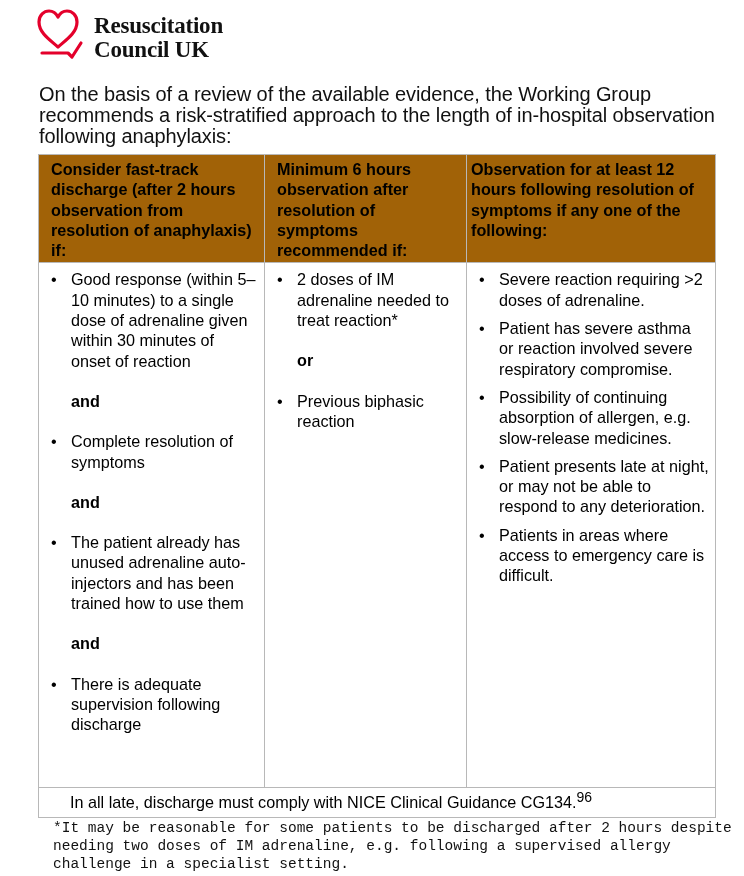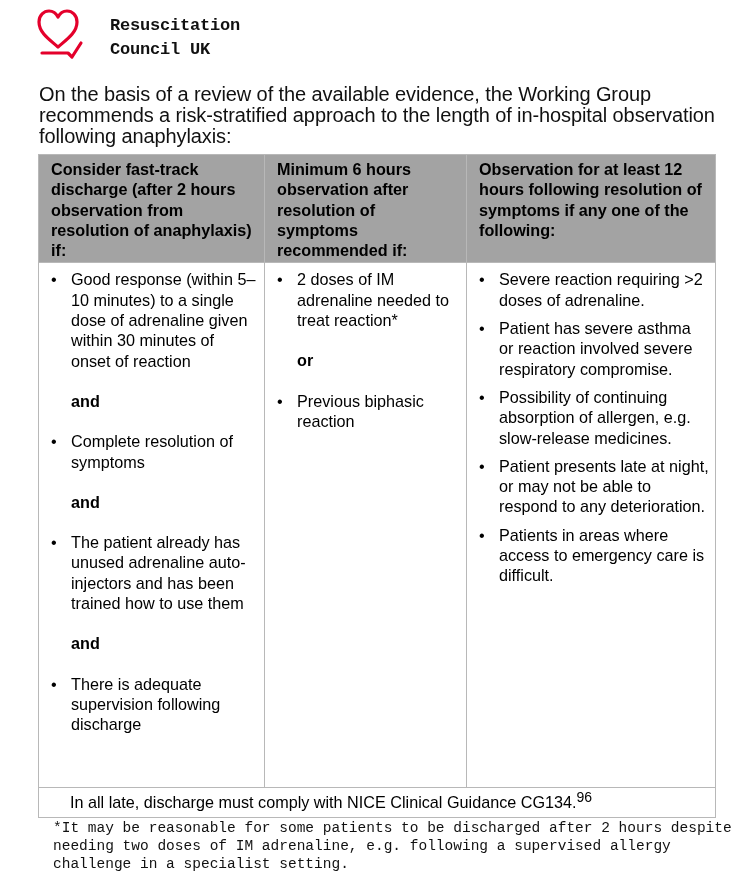--- a/index.html
+++ b/index.html
@@ -3,42 +3,42 @@
   <meta charset="utf-8">
   <style>
     html, body { margin: 0; padding: 0; background: #ffffff; }
     body {
       width: 744px; height: 876px; position: relative; overflow: hidden;
       font-family: "Liberation Sans", sans-serif; color: #000;
     }
     .logo { position: absolute; left: 36px; top: 8px; width: 260px; height: 56px; }
     .logo svg { position: absolute; left: 0; top: 0; }
     .logo-text {
-      position: absolute; left: 74px; top: 6px;
-      font-family: Liberation Mono, monospace; font-weight: bold;
-      font-size: 17px; line-height: 24px; color: #111; letter-spacing: -0.2px;
+      position: absolute; left: 58px; top: 6px;
+      font-family: Liberation Serif, serif; font-weight: bold;
+      font-size: 23px; line-height: 24px; color: #111; letter-spacing: -0.2px;
     }
     .intro {
       position: absolute; left: 39px; top: 84px; width: 700px;
       font-size: 20px; line-height: 21px; color: #111;
       letter-spacing: -0.1px;
     }
     table.main {
       position: absolute; left: 38px; top: 154px; width: 677px;
       border-collapse: collapse; table-layout: fixed;
       font-size: 16.2px; line-height: 20.3px;
     }
     table.main td, table.main th {
       border: 1.5px solid #b8b8b8; vertical-align: top; text-align: left;
     }
     th {
-      background: #a3a3a3; font-weight: bold; padding: 4px 8px 2px 12px;
+      background: #a16207; font-weight: bold; padding: 4px 8px 2px 12px;
       height: 97px;
     }
-    th.c3 { vertical-align: middle; padding-left: 12px; }
+    th.c3 { vertical-align: middle; padding-left: 4px; }
     td.body { padding: 6px 6px 10px 4px; height: 508px; }
     ul { margin: 0; padding: 0; list-style: none; }
     li { position: relative; padding-left: 28px; }
     li .bullet { position: absolute; left: 8px; top: 0; }
     .conj { padding-left: 28px; font-weight: bold; margin: 20px 0 20px 0; }
     .col3 li { margin-bottom: 8px; padding-left: 28px; }
     td.footer-cell {
       text-align: left; padding: 4px 0 4px 31px; height: 21px;
     }
     sup { font-size: 14px; line-height: 0; vertical-align: super; }

